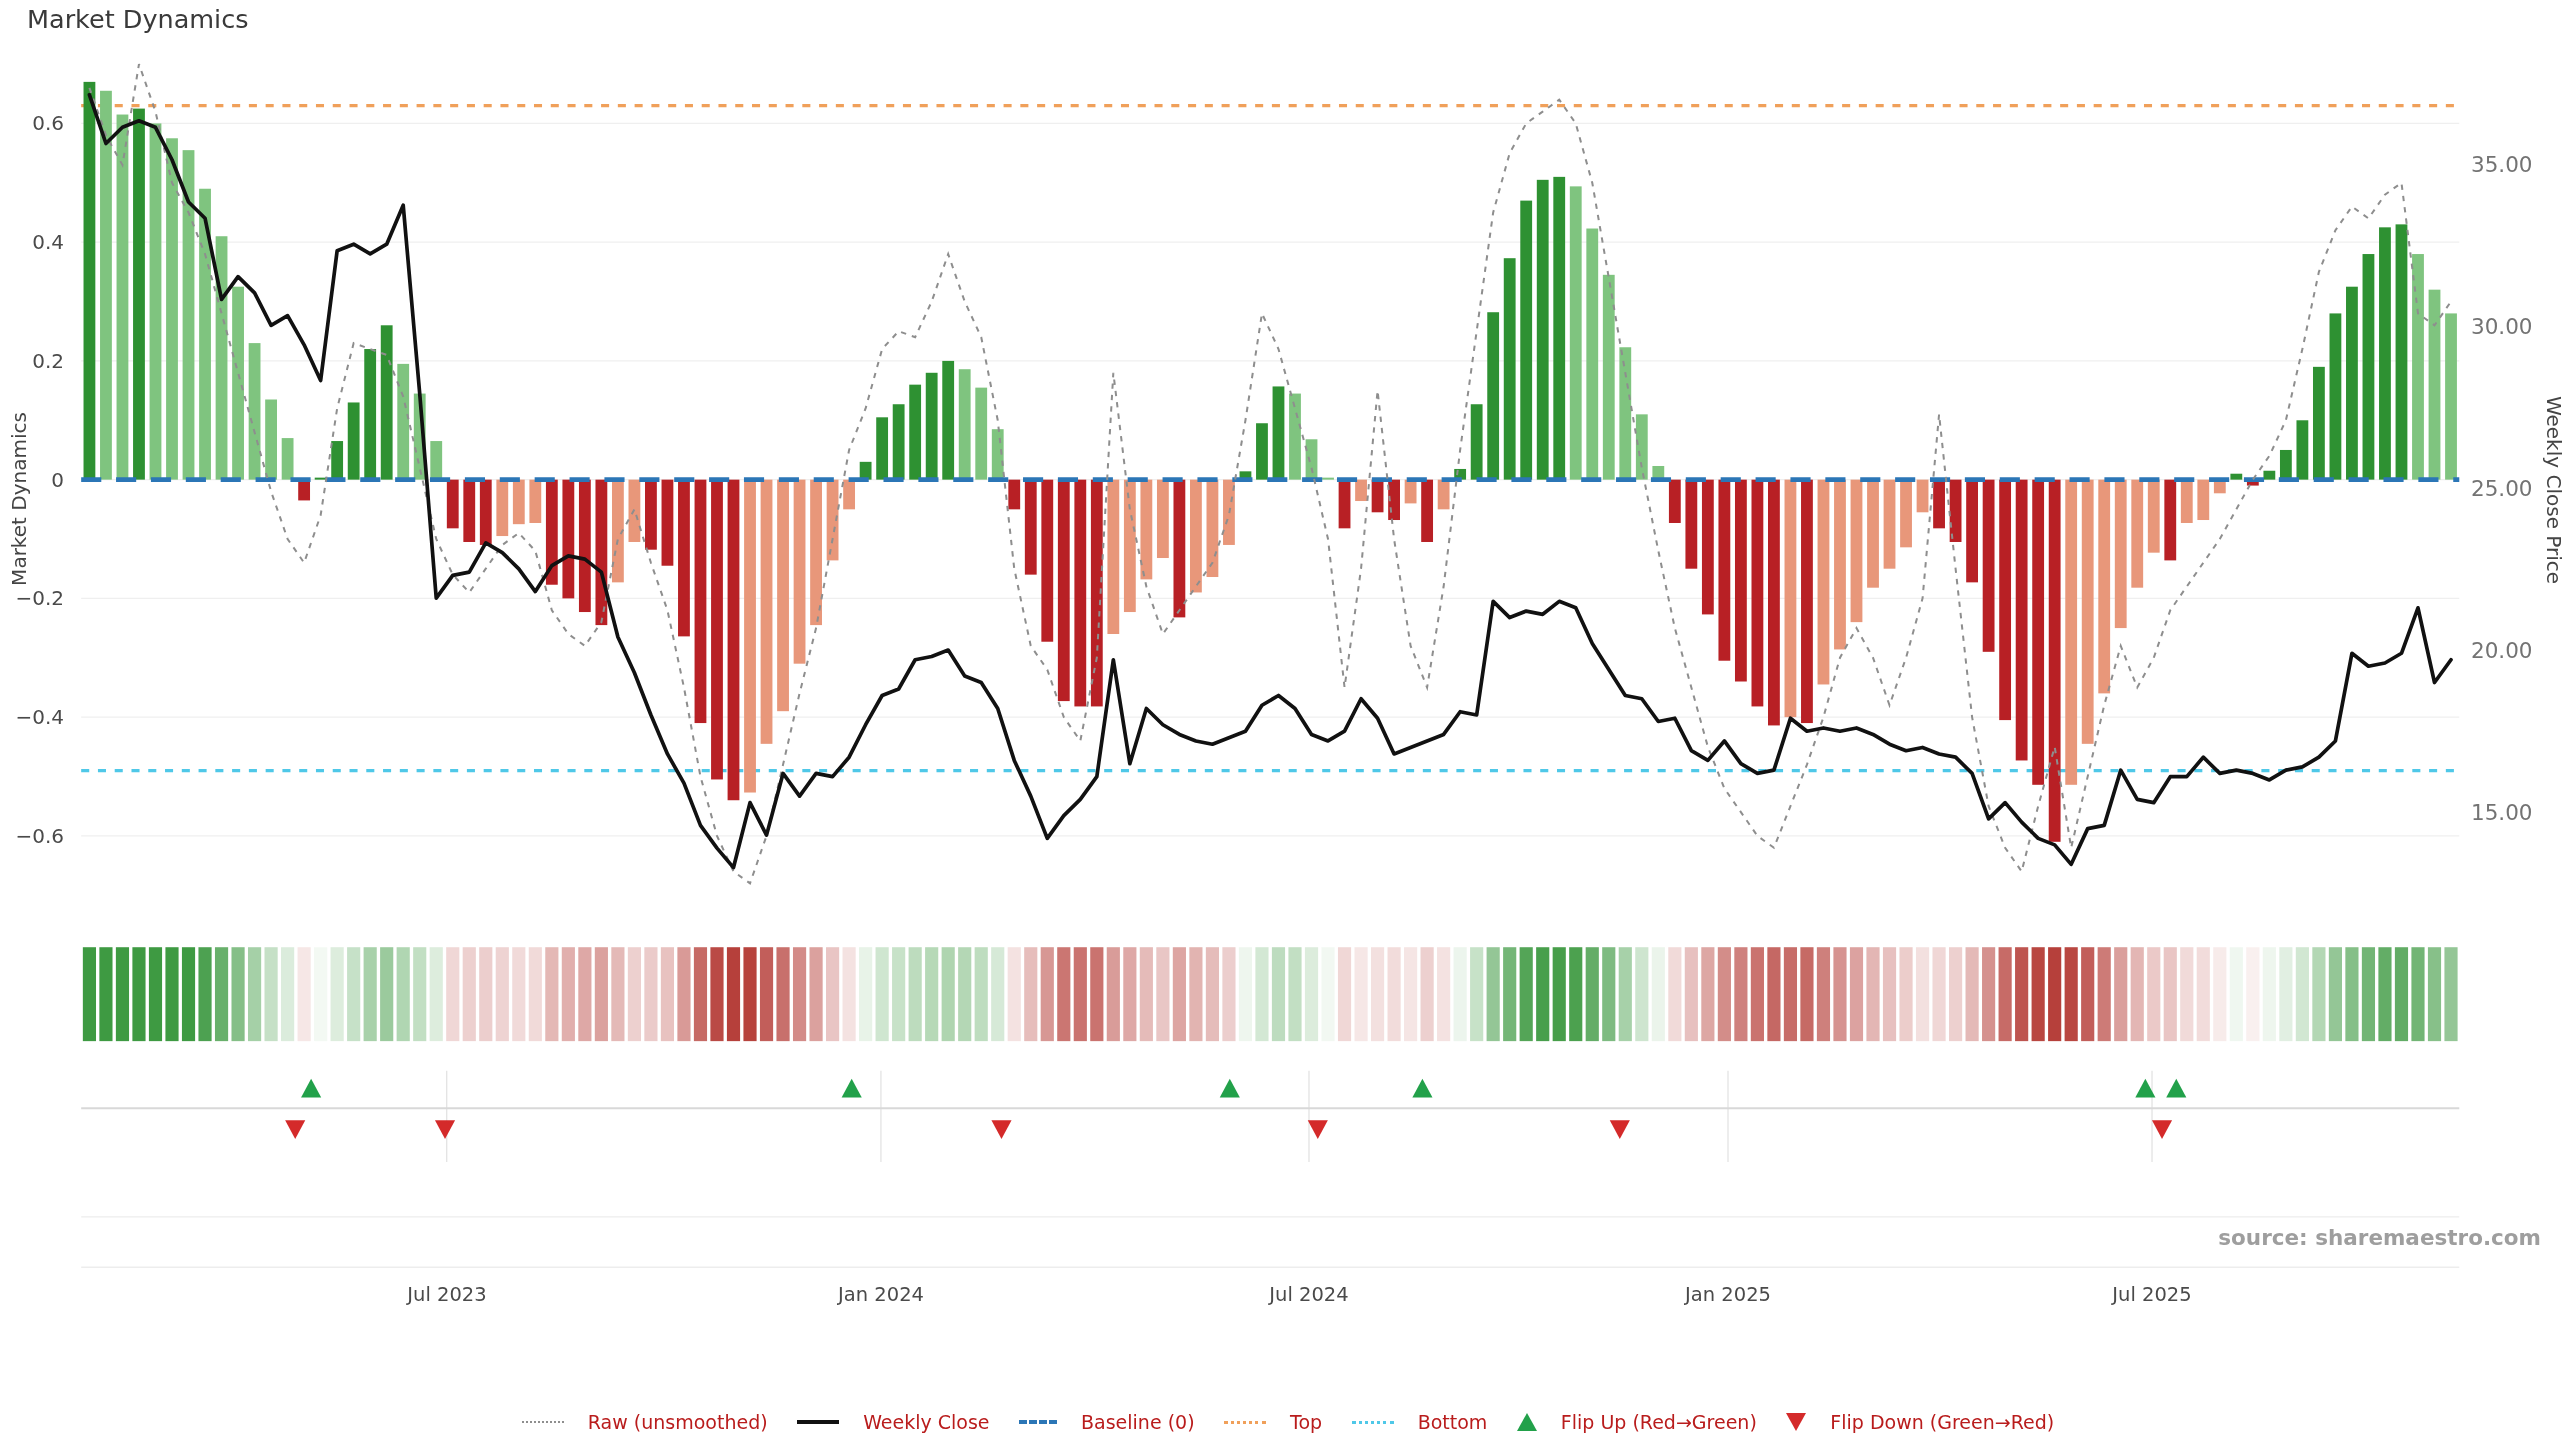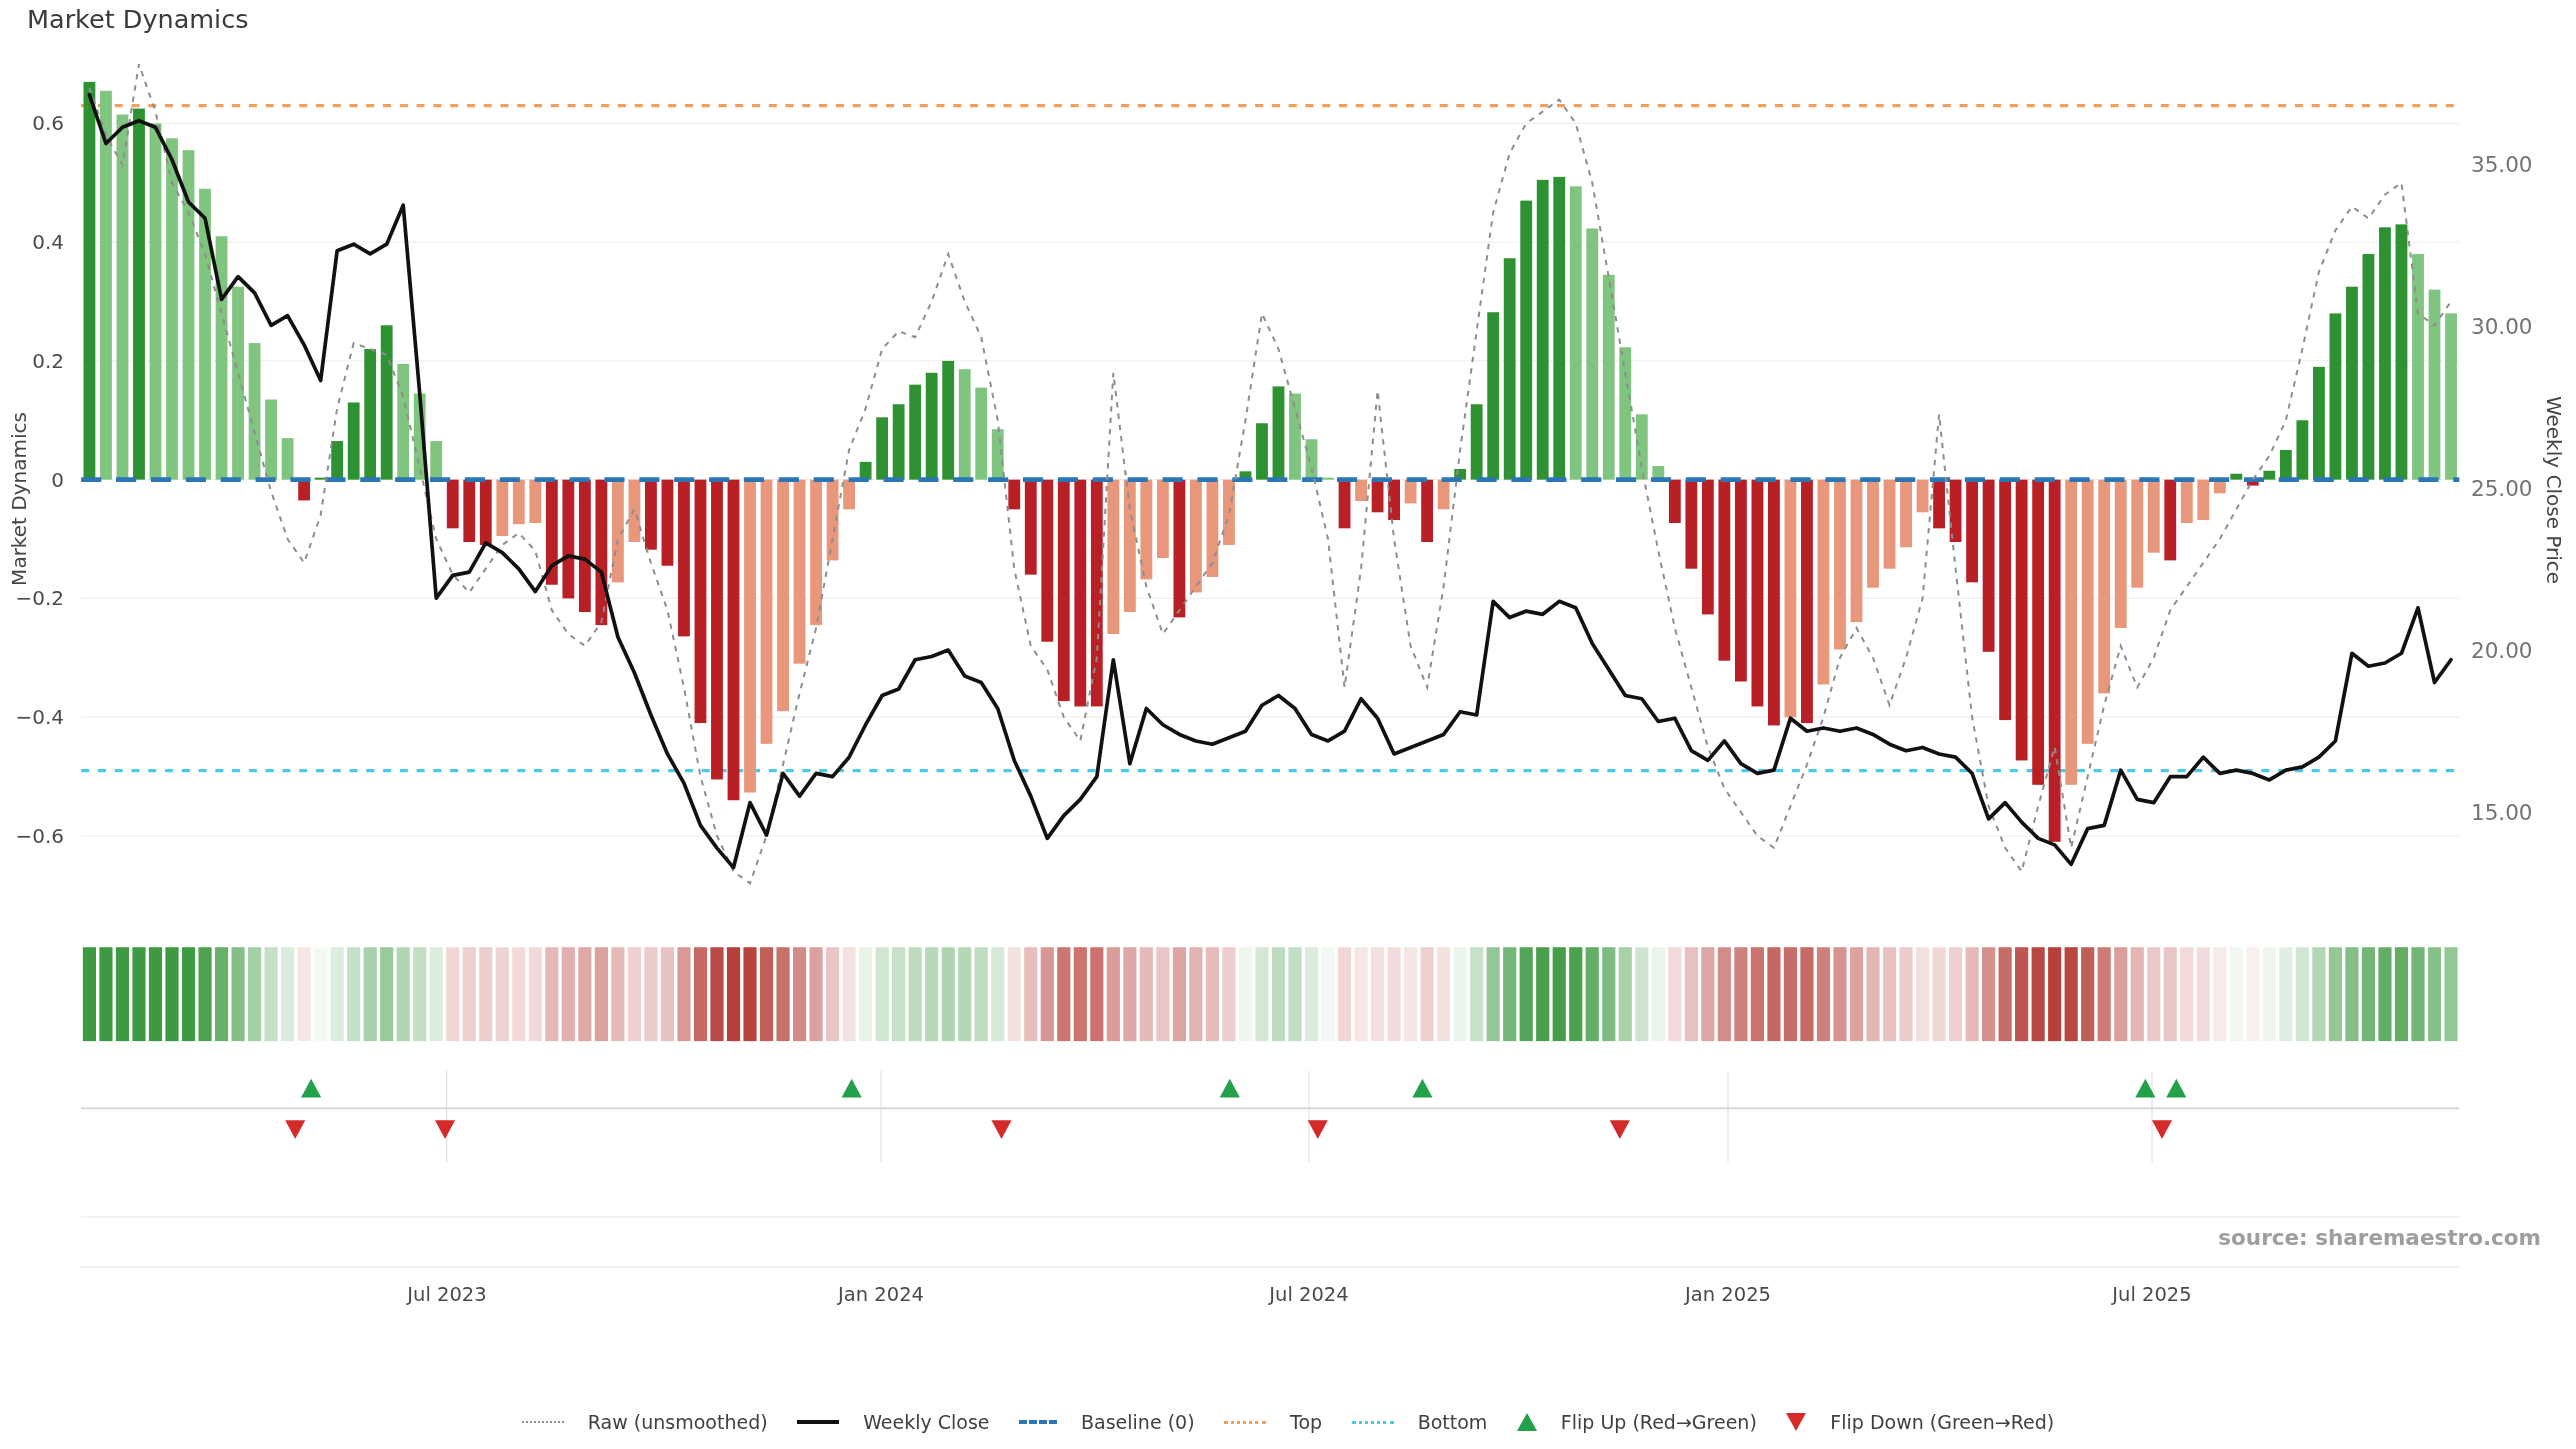--- a/index.html
+++ b/index.html
@@ -9,21 +9,21 @@
   .title{position:absolute;left:27px;top:4px;font-size:25.5px;color:#3a3a3a;}
   .ytick{position:absolute;right:2512px;transform:translateY(-50%);font-size:20px;color:#4a4a4a;white-space:nowrap;text-align:center;}
   .ytick2{position:absolute;left:2471px;transform:translateY(-50%);font-size:21.5px;color:#737373;white-space:nowrap;}
   .xtick{position:absolute;top:1283px;transform:translateX(-50%);font-size:19.5px;color:#4a4a4a;white-space:nowrap;}
   .ylab{position:absolute;left:-182px;top:487px;width:402px;text-align:center;font-size:20px;color:#444;
         transform:rotate(-90deg);}
   .ylab-r{position:absolute;left:2353px;top:478px;width:402px;text-align:center;font-size:20px;color:#444;
         transform:rotate(90deg);}
   .source{position:absolute;right:35px;top:1225px;font-size:21.5px;color:#9e9e9e;font-weight:bold;}
   .legend{position:absolute;left:0;top:1411px;width:2576px;display:flex;justify-content:center;align-items:center;gap:29.5px;}
-  .lg-item{display:flex;align-items:center;gap:24px;font-size:19px;color:#404040;}
+  .lg-item{display:flex;align-items:center;gap:24px;font-size:19px;color:#b91c1c;}
   .sw{display:inline-block;width:42px;height:0;}
   .sw-raw{border-top:2.7px dotted #8e8e8e;}
   .sw-close{border-top:4.7px solid #111;}
   .sw-base{width:38px;border-top:4.7px dashed #2b76b6;}
   .sw-top{border-top:3.4px dotted #f0a05a;}
   .sw-bottom{border-top:3.4px dotted #4fc8e8;}
   .tri-up{width:0;height:0;border-left:10px solid transparent;border-right:10px solid transparent;border-bottom:18px solid #22a14a;}
   .tri-down{width:0;height:0;border-left:10px solid transparent;border-right:10px solid transparent;border-top:18px solid #d42a2a;}
 </style>
 </head>

